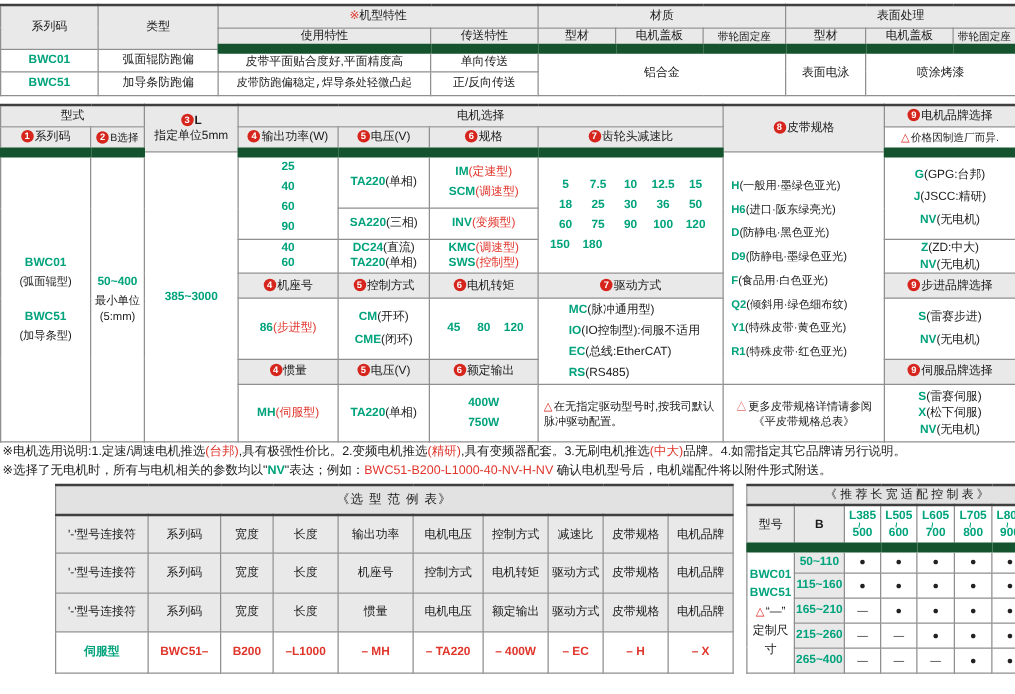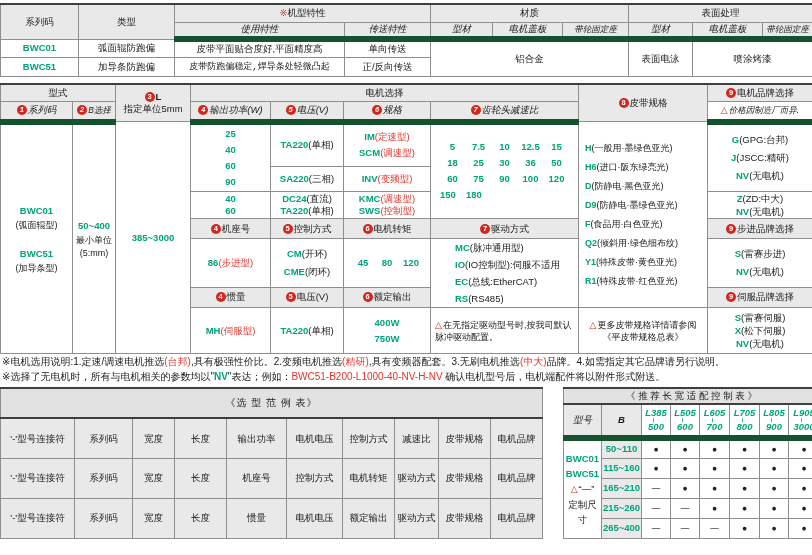--- a/index.html
+++ b/index.html
@@ -1,38 +1,38 @@
 <!DOCTYPE html>
 <html lang="zh"><head>
 <meta charset="utf-8">
 <style>
   html,body{margin:0;padding:0;background:#fff;}
   body{width:812px;height:555px;font-family:"Liberation Sans","DejaVu Sans",sans-serif;color:#1a1a1a;overflow:hidden;}
   .wrap{padding:3px 0 0 0;}
   table{border-collapse:collapse;table-layout:fixed;border:1px solid #666;border-top:2px solid #3f3f3f;}
   td{border:1px solid #8f8f8f;text-align:center;vertical-align:middle;padding:0;overflow:hidden;font-size:9.5px;line-height:12px;}
   .hd{background:#e9e9e9;}
-  .thick td{border-bottom:6px solid #14532d;font-style:italic;}
+  .thick td{border-bottom:8px solid #14532d;}
   .tbot{border-bottom:2px solid #3f3f3f !important;}
   .tl{color:#00A37C;} .rd{color:#E0352B;} .b{font-weight:700;}
   .cn{display:inline-block;width:10px;height:10px;border-radius:50%;background:#D6251D;color:#fff;font-size:7.5px;line-height:10.5px;text-align:center;font-weight:700;margin-right:1px;vertical-align:1px;}
   .wt{color:#D6251D;font-size:9px;margin-right:1px;font-weight:400;}
   .note{font-size:10px;line-height:13.5px;margin:1px 2px;}
   .topnote{font-size:10px;line-height:14px;margin:0 0 3px 2px;}
   .ln{line-height:16px;}
   .rn{display:inline-block;width:26px;font-weight:700;color:#00A37C;}
   .tq{display:inline-block;width:24px;font-weight:700;color:#00A37C;}
   .list{ text-align:left;padding-left:6px;}
   .beltln{line-height:19px;font-size:9px;white-space:nowrap;}
   .drvln{line-height:17px;font-size:9.5px;white-space:nowrap;}
   .brln{line-height:18px;}
   .brln2{line-height:13px;}
   .smallhd{font-size:8.5px;margin-left:32px;}
   .mt{margin-top:6px;}
-  .bottom{display:flex;gap:20px;margin-top:4px;}
+  .bottom{display:flex;gap:10px;margin-top:4px;margin-left:44px;}
   .title-bar{background:#e2e2e2;font-size:10px;letter-spacing:1px;}
   .tld{transform:rotate(90deg);height:4px;line-height:4px;font-size:8px;color:#00A37C;}
   .lcol div{line-height:10px;}
   .mark{font-size:8.5px;color:#222;}
   .exval{font-size:9.5px;}
   .h18{height:18px;} .h17{height:17px;} .h19{height:19px;} .h20{height:20px;}
   .h45{height:45px;} .h25{height:25px;} .h26{height:26px;} .h48{height:48px;} .h46{height:46px;}
   .h16{height:16px;} .h21{height:21px;padding-left:22px;} .h22{height:22px;} .h34{height:34px;}
 </style>
 </head>
@@ -223,21 +223,21 @@
       <td class="hd"><span class="cn">9</span><span>伺服品牌选择</span></td>
     </tr>
     <tr class="h46">
       <td><span class="tl b">MH</span><span class="rd">(伺服型)</span></td>
       <td><span class="tl b">TA220</span><span>(单相)</span></td>
       <td>
         <div class="ln tl b">400W</div>
         <div class="ln tl b">750W</div>
       </td>
       <td style="font-size:9px;text-align:left;padding:0 4px;"><span class="wt">△</span><span>在无指定驱动型号时,按我司默认脉冲驱动配置。</span></td>
-      <td style="font-size:9px;padding:0 6px;"><span class="wt">△</span><span>更多皮带规格详情请参阅《平皮带规格总表》</span></td>
+      <td style="font-size:9px;padding:0 6px;font-family:Liberation Serif, serif;"><span class="wt">△</span><span>更多皮带规格详情请参阅《平皮带规格总表》</span></td>
       <td>
         <div class="brln2"><span class="tl b">S</span><span>(雷赛伺服)</span></div>
         <div class="brln2"><span class="tl b">X</span><span>(松下伺服)</span></div>
         <div class="brln2"><span class="tl b">NV</span><span>(无电机)</span></div>
       </td>
     </tr>
   </tbody>
     </table>
 
   <div class="note"><span>※电机选用说明:1.定速/调速电机推选</span><span class="rd">(台邦)</span><span>,具有极强性价比。2.变频电机推选</span><span class="rd">(精研)</span><span>,具有变频器配套。3.无刷电机推选</span><span class="rd">(中大)</span><span>品牌。4.如需指定其它品牌请另行说明。</span></div>
@@ -291,20 +291,32 @@
         <td class="hd">系列码</td>
         <td class="hd">宽度</td>
         <td class="hd">长度</td>
         <td class="hd">惯量</td>
         <td class="hd">电机电压</td>
         <td class="hd">额定输出</td>
         <td class="hd">驱动方式</td>
         <td class="hd">皮带规格</td>
         <td class="hd">电机品牌</td>
       </tr>
+      <tr class="h22">
+        <td class="tl b">伺服型</td>
+        <td class="rd b exval">BWC51–</td>
+        <td class="rd b exval">B200</td>
+        <td class="rd b exval">–L1000</td>
+        <td class="rd b exval">– MH</td>
+        <td class="rd b exval">– TA220</td>
+        <td class="rd b exval">– 400W</td>
+        <td class="rd b exval">– EC</td>
+        <td class="rd b exval">– H</td>
+        <td class="rd b exval">– X</td>
+      </tr>
     </tbody>
       </table>
 
     <table style="width:256px;">
       <colgroup>
           <col style="width:38px">
           <col style="width:40px">
           <col style="width:29px">
           <col style="width:29px">
           <col style="width:30px">

